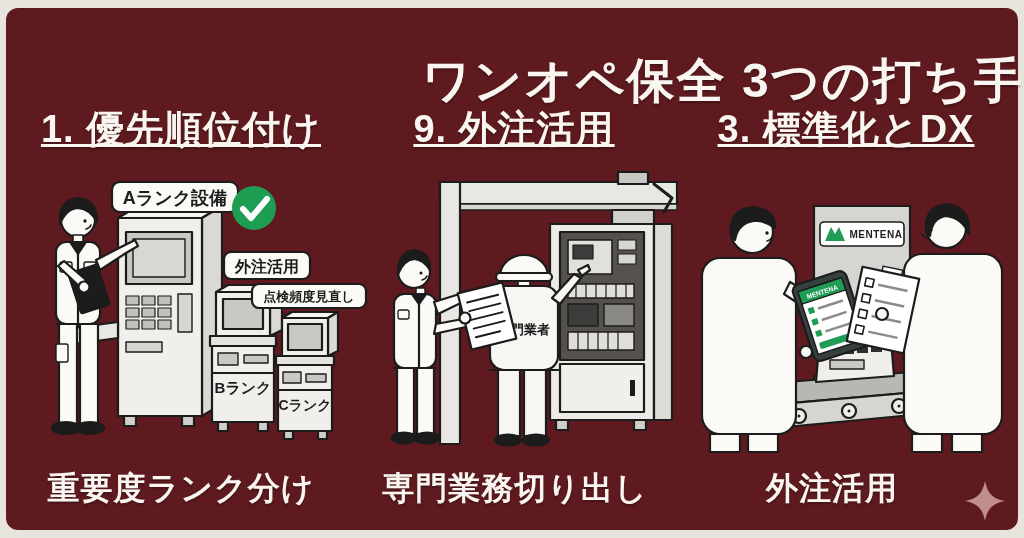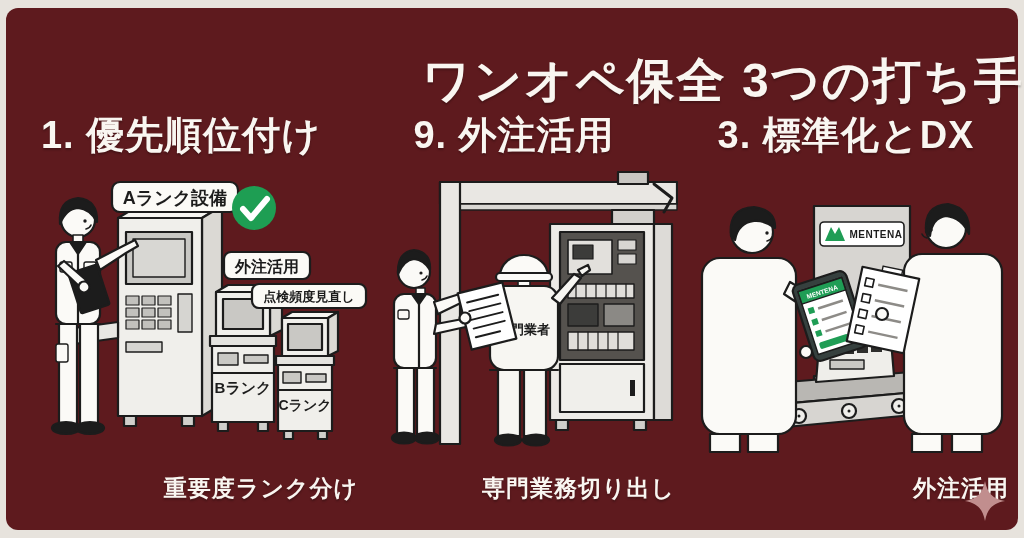--- a/index.html
+++ b/index.html
@@ -12,31 +12,32 @@
     position:absolute;top:8px;left:6px;right:6px;bottom:8px;
     background:#5e1a1e;border-radius:12px;
   }
   .title{
     position:absolute;top:18px;left:0;width:100%;height:64px;line-height:64px;
     text-align:right;color:#f9f6f1;font-size:48px;font-weight:800;letter-spacing:2px;
     text-shadow:0 2px 2px rgba(0,0,0,.25);
     margin-top:31px;
   }
   .heading{
-    position:absolute;top:106px;height:58px;line-height:58px;width:354px;
+    position:absolute;top:100px;height:58px;line-height:58px;width:354px;
     text-align:center;color:#f9f6f1;font-size:38px;font-weight:800;letter-spacing:1px;
     text-shadow:0 2px 2px rgba(0,0,0,.25);
+    text-decoration:underline;
   }
   .h1{left:4px}.h2{left:337px}.h3{left:669px}
   .caption{
     position:absolute;top:464px;height:48px;line-height:48px;width:354px;
-    text-align:right;color:#f9f6f1;font-size:23px;font-weight:800;letter-spacing:1px;
+    text-align:center;color:#f9f6f1;font-size:32px;font-weight:800;letter-spacing:1px;
     text-shadow:0 2px 2px rgba(0,0,0,.25);
   }
-  .c1{left:4px}.c2{left:321px}.c3{left:655px}
+  .c1{left:4px}.c2{left:338px}.c3{left:655px}
   .illo{position:absolute;}
   .i1{left:26px;top:176px;}
   .i2{left:372px;top:168px;}
   .i3{left:694px;top:180px;text-decoration:underline;}
   .sparkle{position:absolute;right:18px;bottom:16px;}
   svg{display:block}
   svg text{font-family:"Liberation Sans", sans-serif;}
 </style>
 </head>
 <body>

